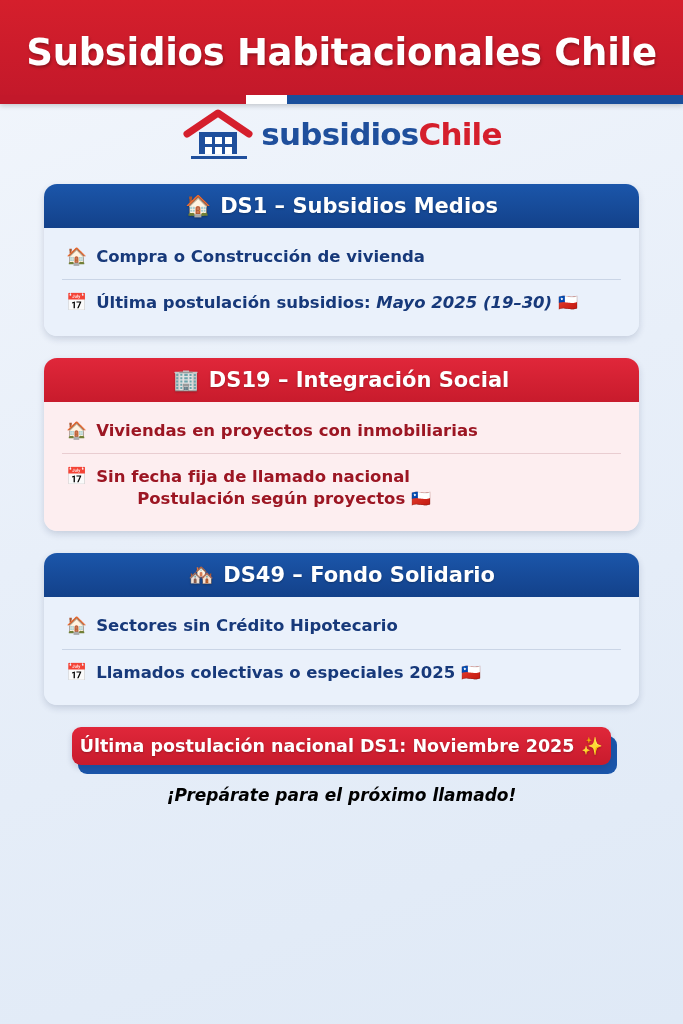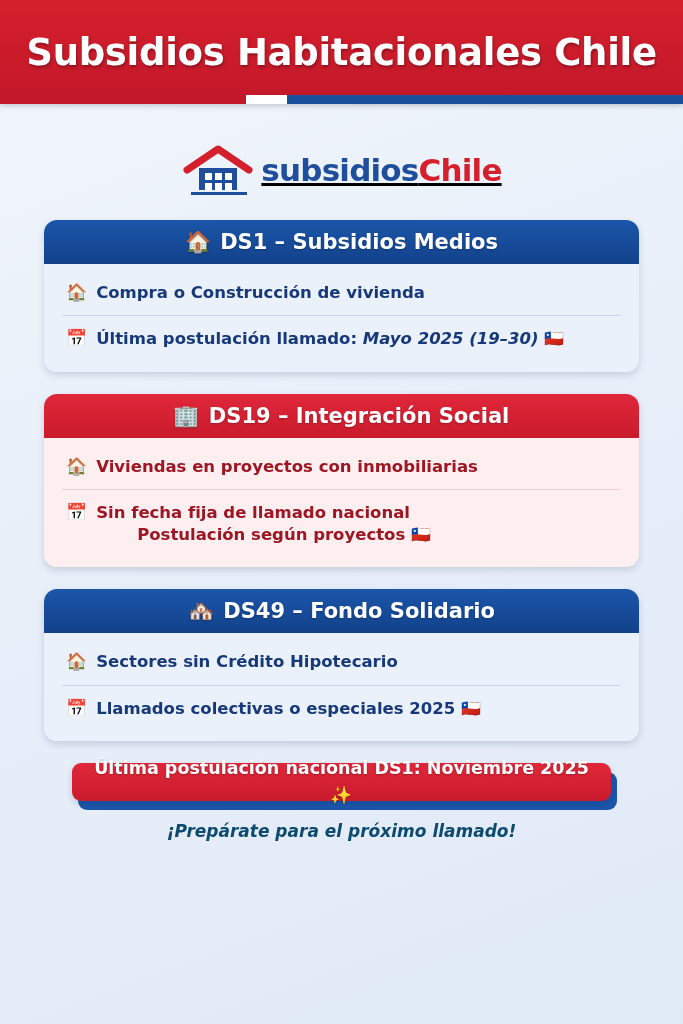--- a/index.html
+++ b/index.html
@@ -46,26 +46,25 @@
     left: 0; right: 0; bottom: 0;
     height: 9px;
     display: flex;
   }
   .header-underline .u-red { flex: 0 0 36%; background: #c2182a; }
   .header-underline .u-white { flex: 0 0 6%; background: #ffffff; }
   .header-underline .u-blue { flex: 1; background: #1a4f9c; }
 
   
   .logo-wrap {
-    margin-top: 40px;
+    margin-top: 4px;
     display: flex;
     align-items: center;
     justify-content: center;
     gap: 6px;
-    text-decoration: underline;
   }
   .logo-mark { width: 74px; height: 52px; }
   .logo-text {
     font-size: 31px;
     font-weight: bold;
     letter-spacing: -0.8px;
     font-family: "DejaVu Sans", sans-serif;
   }
   .logo-text .t-blue { color: #1f4f9c; }
   .logo-text .t-red { color: #d51f2c; }
@@ -129,36 +128,35 @@
     align-items: center;
     justify-content: center;
     gap: 7px;
     color: #ffffff;
     font-size: 17.5px;
     font-weight: bold;
     font-family: "DejaVu Sans", sans-serif;
     text-shadow: 0 1px 2px rgba(0,0,0,0.25);
     box-shadow: 0 3px 6px rgba(20,40,80,0.18);
     z-index: 2;
-    flex-direction: column;
   }
   .footer-bar-shadow {
     position: absolute;
     left: 78px; right: 66px;
     top: 9px;
     height: 38px;
     background: #1b56aa;
     border-radius: 9px;
     z-index: 1;
   }
 
   .footer-note {
     margin-top: 20px;
     text-align: center;
-    color: #0c4a6e;
+    color: #000000;
     font-size: 17px;
     font-weight: bold;
     font-style: italic;
     font-family: "DejaVu Sans", sans-serif;
   }
 
   .flag { font-size: 16px; }
 </style>
 </head>
 <body>
@@ -201,21 +199,21 @@
         <span>DS1 – Subsidios Medios</span>
       </div>
       <div class="card-body">
         <div class="row">
           <span class="ico">🏠</span>
           <span class="txt">Compra o Construcción de vivienda</span>
         </div>
         <div class="row">
           <span class="ico">📅</span>
           <span class="txt">
-            <span>Última postulación llamado: </span><span class="em">Mayo 2025 (19–30)</span>
+            <span>Última postulación subsidios: </span><span class="em">Mayo 2025 (19–30)</span>
             <span class="flag">🇨🇱</span>
           </span>
         </div>
       </div>
     </div>
 
     <div class="card red">
       <div class="card-header">
         <span class="ico">🏢</span>
         <span>DS19 – Integración Social</span>

